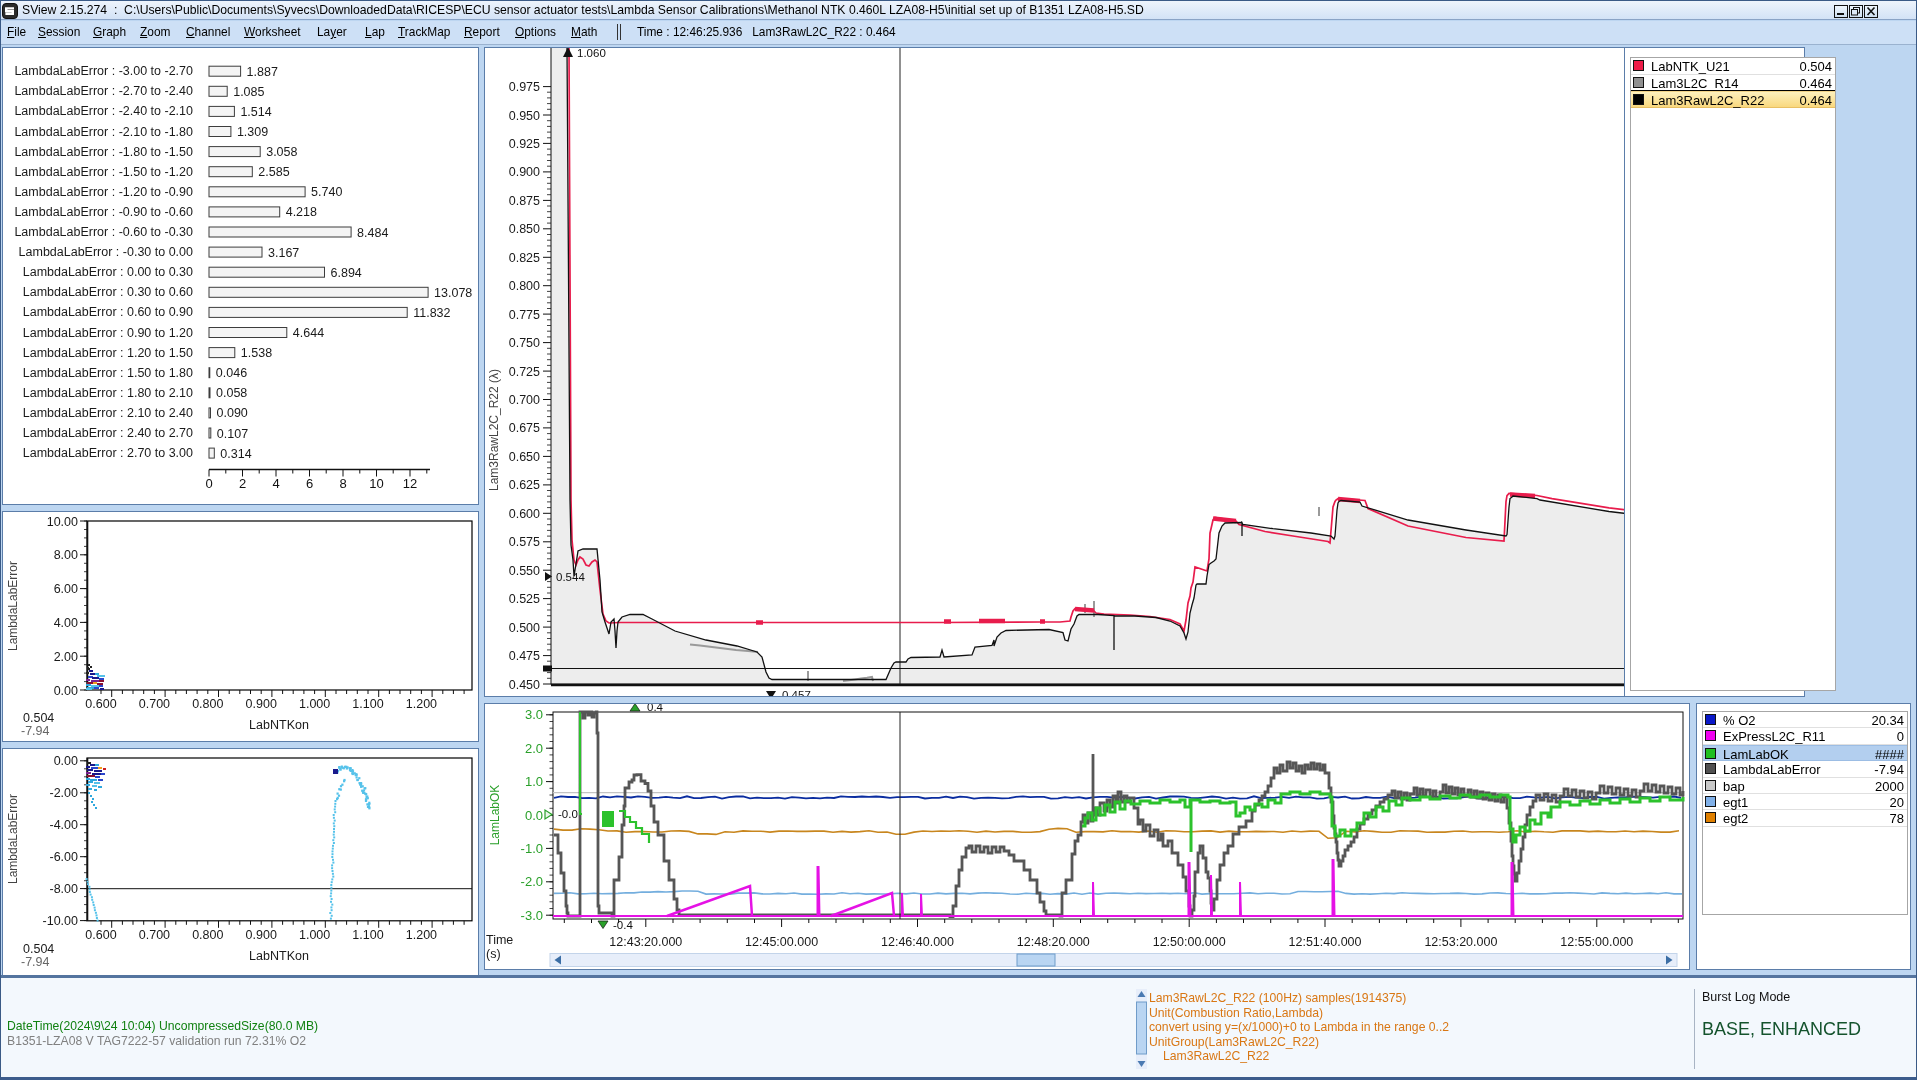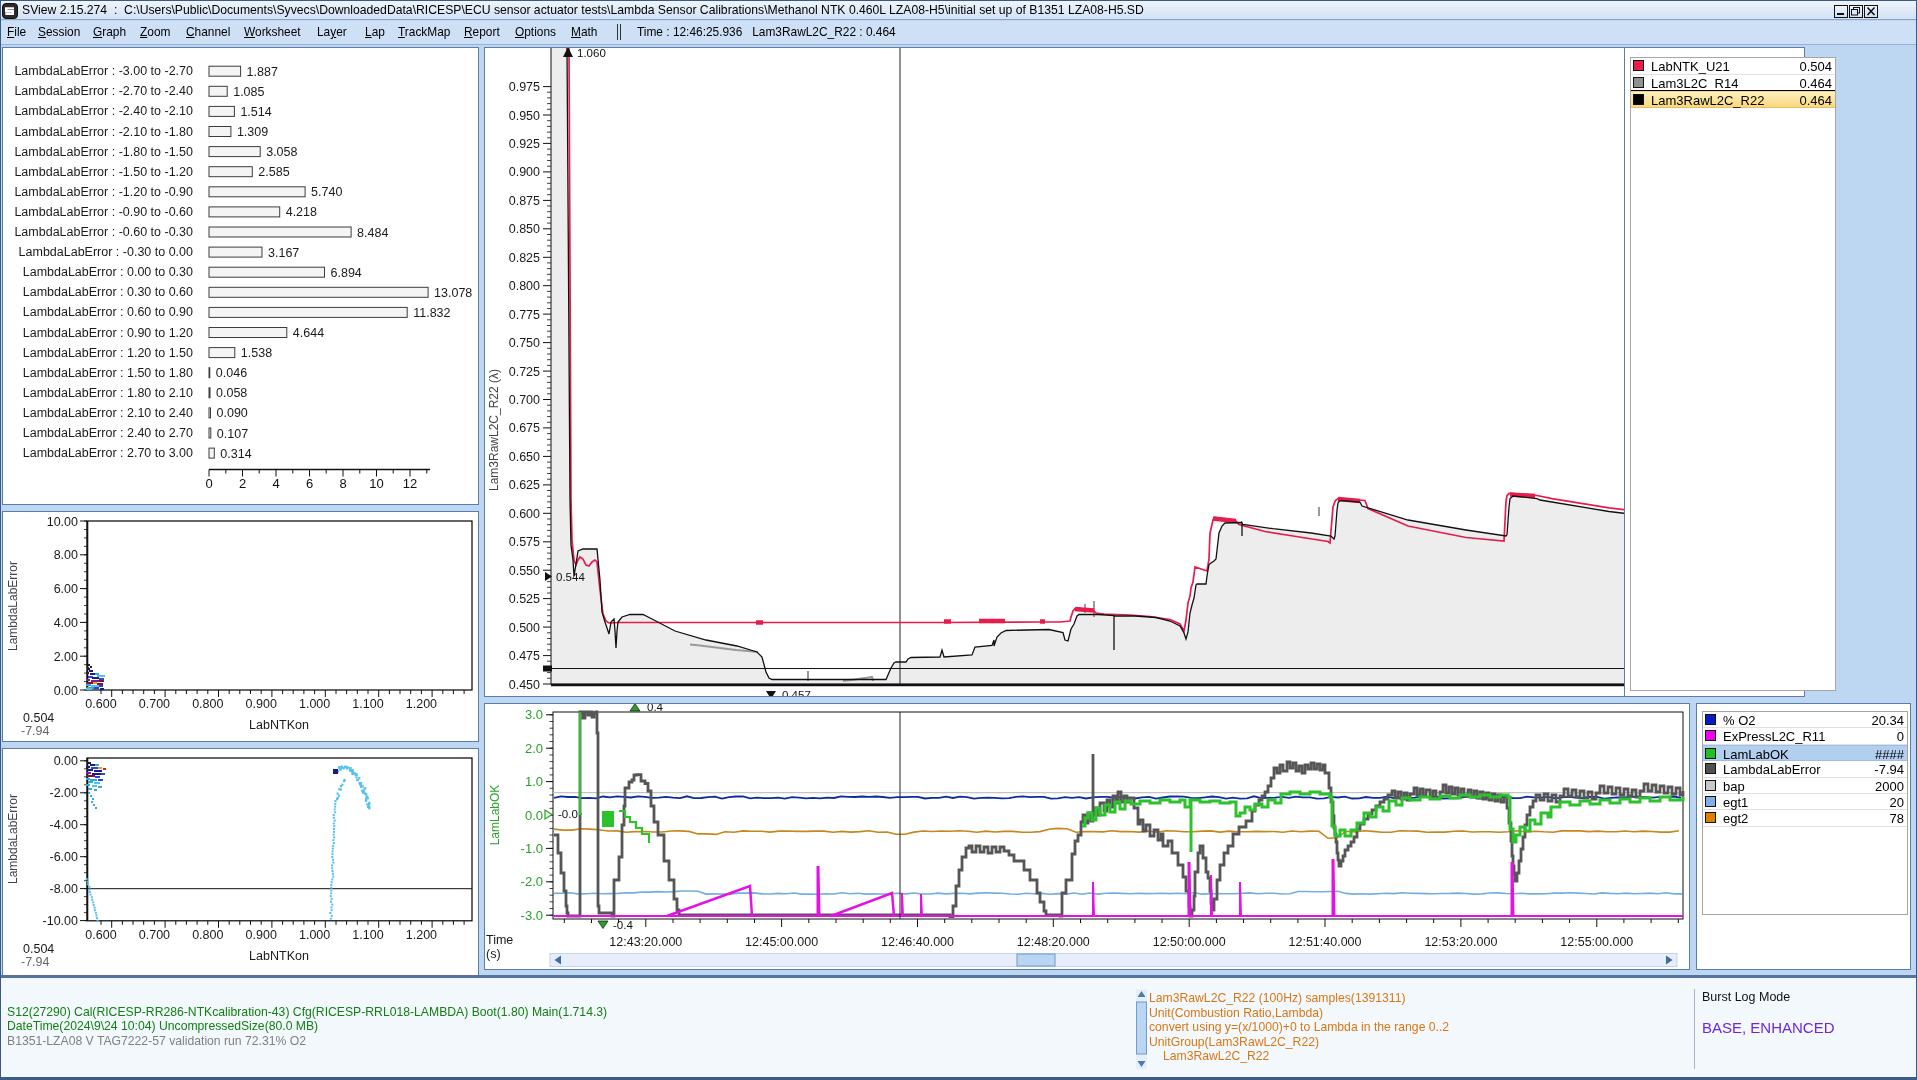--- a/index.html
+++ b/index.html
@@ -841,32 +841,31 @@
       </div>
 <div class="abs" style="left:0;top:98.4px;width:204px;height:16.4px;border-bottom:1px solid #e0e0e0;font-size:13px">
 <span class="abs" style="left:2px;top:2px;width:11px;height:11px;background:#e08000;border:1px solid #111"></span>
 <span class="abs" style="left:20px;top:1px">egt2</span>
 <span class="abs" style="right:3px;top:1px">78</span>
       </div>
 </div>
   </div>
 <div class="abs" style="left:0;top:975px;width:1917px;height:3px;background:#54749f"></div>
 <div id="status">
-<div class="stl" style="left:7px;top:26.5px">S12(27290) Cal(RICESP-RR286-NTKcalibration-43) Cfg(RICESP-RRL018-LAMBDA) Boot(1.80) Main(1.714.3)</div>
 <div class="stl" style="left:7px;top:41.0px">DateTime(2024\9\24 10:04) UncompressedSize(80.0 MB)</div>
 <div class="stl" style="left:7px;top:55.5px;color:#808080">B1351-LZA08 V TAG7222-57 validation run 72.31% O2</div>
-<div class="sto" style="left:1149px;top:13.0px">Lam3RawL2C_R22 (100Hz) samples(1391311)</div>
+<div class="sto" style="left:1149px;top:13.0px">Lam3RawL2C_R22 (100Hz) samples(1914375)</div>
 <div class="sto" style="left:1149px;top:27.5px">Unit(Combustion Ratio,Lambda)</div>
 <div class="sto" style="left:1149px;top:42.0px">convert using y=(x/1000)+0 to Lambda in the range 0..2</div>
 <div class="sto" style="left:1149px;top:56.5px">UnitGroup(Lam3RawL2C_R22)</div>
 <div class="sto" style="left:1163px;top:71.0px">Lam3RawL2C_R22</div>
 <div class="abs" style="left:1136px;top:11px;width:11px;height:80px;background:#e7eefa">
 <svg width="11" height="80">
         <polygon points="1.5,8 9.5,8 5.5,2" fill="#4a7ab2"></polygon>
         <polygon points="1.5,72 9.5,72 5.5,78" fill="#4a7ab2"></polygon>
         <rect x="0.5" y="13" width="10" height="52" fill="#b9d5f2" stroke="#6f9cc9"></rect>
       </svg></div>
 <div class="abs" style="left:1694px;top:11px;width:1px;height:80px;background:#a8b4c4"></div>
 <div class="abs" style="left:1702px;top:12px;font-size:12.5px;color:#111">Burst Log Mode</div>
-<div class="abs" style="left:1702px;top:41px;font-size:15px;color:#6d28d9">BASE, ENHANCED</div>
+<div class="abs" style="left:1702px;top:41px;font-size:18px;color:#14532d">BASE, ENHANCED</div>
 </div>
 <div class="abs" style="left:0;top:1077px;width:1917px;height:3px;background:#3c5c8c"></div>
 <div class="abs" style="left:0;top:0;width:1px;height:1080px;background:#3a5a86"></div>
 <div class="abs" style="left:1916px;top:0;width:1px;height:1080px;background:#3a5a86"></div>
 </body></html>

